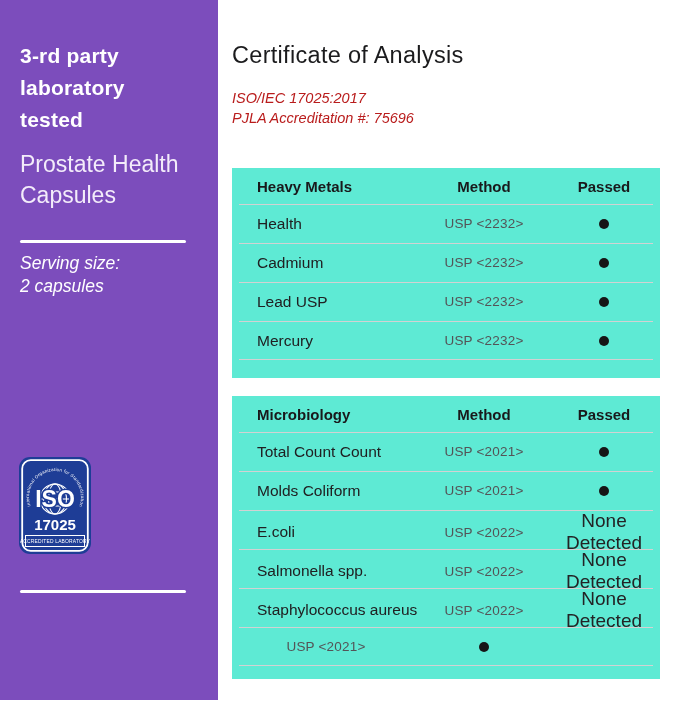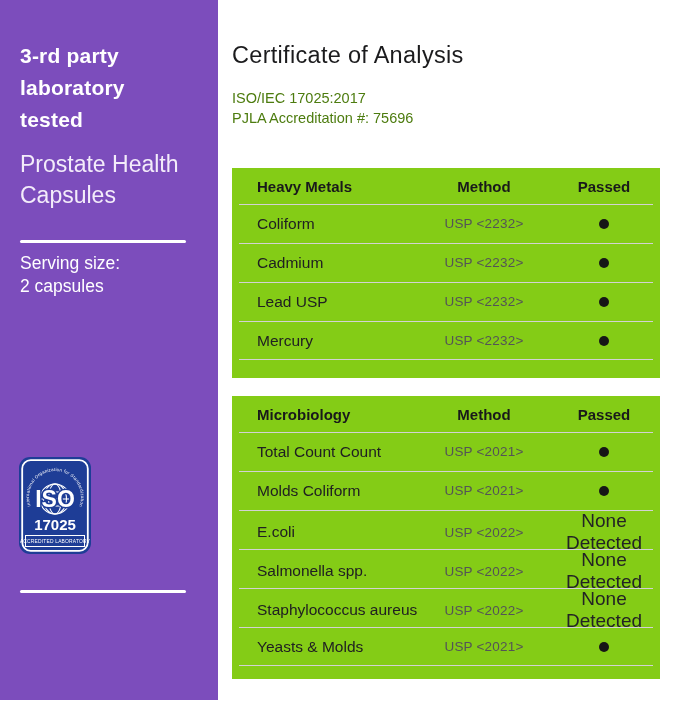--- a/index.html
+++ b/index.html
@@ -9,32 +9,32 @@
   
   .sidebar{position:absolute;left:0;top:0;width:218px;height:700px;background:#7C4DBC;color:#fff;}
   .headline{position:absolute;left:20px;top:40px;font-size:21px;font-weight:bold;line-height:32px;
             white-space:pre-line;letter-spacing:0.2px;color:#ffffff;}
   .product{position:absolute;left:20px;top:142px;font-size:23px;line-height:31px;white-space:pre-line;
            color:#f3ecfa;margin-top:7px;}
   .divider{position:absolute;left:20px;width:166px;height:3px;background:#ffffff;border-radius:2px;}
   .d1{top:240px;}
   .d2{top:590px;}
   .serving{position:absolute;left:20px;top:252px;font-size:17.5px;line-height:23px;white-space:pre-line;
-           color:#ffffff;}
+           color:#ffffff;font-style:italic;}
   .badge{position:absolute;left:19px;top:457px;width:72px;height:97px;}
   .footnote{position:absolute;left:20px;top:604px;font-size:15.5px;line-height:20.5px;white-space:pre-line;
             color:#ffffff;}
 
   
   .main{position:absolute;left:224px;top:0;width:428px;height:708px;margin-left:8px;}
   .title{position:absolute;left:0;top:42px;margin:0;font-size:23.5px;font-weight:400;color:#1b1b1d;
          letter-spacing:0.3px;}
-  .meta{position:absolute;left:0;top:89px;font-size:14.5px;line-height:19.5px;color:#4d7c0f;}
+  .meta{position:absolute;left:0;top:89px;font-size:14.5px;line-height:19.5px;color:#b91c1c;font-style:italic;}
 
-  .table{position:absolute;left:0;width:428px;background:#84cc16;}
+  .table{position:absolute;left:0;width:428px;background:#5eead4;}
   .t1{top:168px;padding-bottom:18px;}
   .t2{top:396px;padding-bottom:13px;}
   .thead,.trow{display:grid;grid-template-columns:188px 128px 112px;align-items:center;position:relative;}
   .thead{height:36px;}
   .trow{height:39px;}
   .trow::before{content:"";position:absolute;top:0;left:7px;right:7px;height:1px;background:#d2d2d2;}
   .trow.last::after{content:"";position:absolute;bottom:0;left:7px;right:7px;height:1px;background:#d2d2d2;}
   .hc{font-size:15px;font-weight:bold;color:#19191b;}
   .cell{font-size:15.5px;color:#202022;}
   .colname{padding-left:25px;text-align:left;}
@@ -96,21 +96,21 @@
       <div>PJLA Accreditation #: 75696</div>
     </div>
 
     <section class="table t1">
       <div class="thead">
         <div class="hc colname">Heavy Metals</div>
         <div class="hc colmethod">Method</div>
         <div class="hc colpassed">Passed</div>
       </div>
       <div class="trow">
-        <div class="cell colname">Coliform</div>
+        <div class="cell colname">Health</div>
         <div class="cell colmethod">USP &lt;2232&gt;</div>
         <div class="cell colpassed"><span class="dot"></span></div>
       </div>
       <div class="trow">
         <div class="cell colname">Cadmium</div>
         <div class="cell colmethod">USP &lt;2232&gt;</div>
         <div class="cell colpassed"><span class="dot"></span></div>
       </div>
       <div class="trow">
         <div class="cell colname">Lead USP</div>
@@ -149,19 +149,18 @@
         <div class="cell colname">Salmonella spp.</div>
         <div class="cell colmethod">USP &lt;2022&gt;</div>
         <div class="cell colpassed nd">None Detected</div>
       </div>
       <div class="trow">
         <div class="cell colname">Staphylococcus aureus</div>
         <div class="cell colmethod">USP &lt;2022&gt;</div>
         <div class="cell colpassed nd">None Detected</div>
       </div>
       <div class="trow last">
-        <div class="cell colname">Yeasts &amp; Molds</div>
         <div class="cell colmethod">USP &lt;2021&gt;</div>
         <div class="cell colpassed"><span class="dot"></span></div>
       </div>
     </section>
   </main>
 </div>
 
 </body></html>

